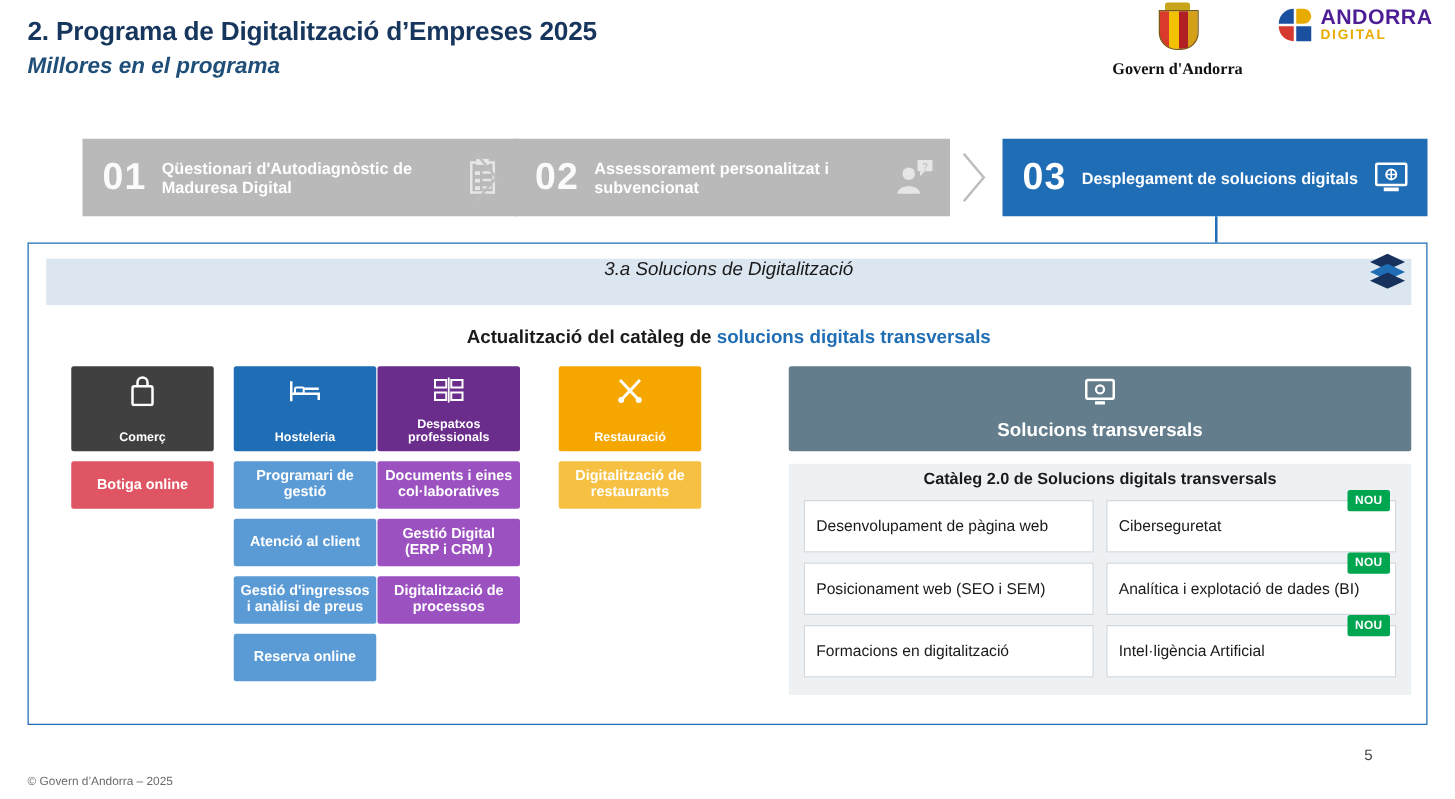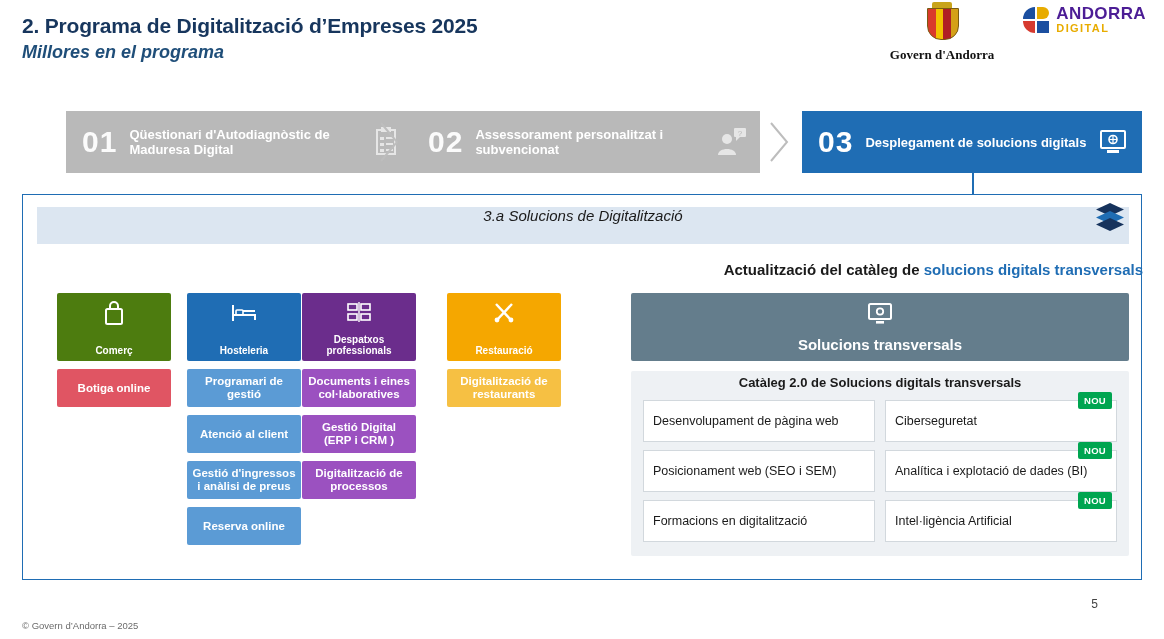--- a/index.html
+++ b/index.html
@@ -207,21 +207,21 @@
     top: 6px;
     width: 34px;
     height: 30px;
   }
 
   .catalog-title {
     position: absolute;
     left: 0;
     top: 66px;
     width: 1120px;
-    text-align: right;
+    text-align: center;
     font-size: 15px;
     font-weight: bold;
     color: #1a1a1a;
   }
   .catalog-title .hl { color: #1f6db4; }
 
   
   .sectors {
     position: absolute;
     left: 24px;
@@ -257,21 +257,21 @@
     height: 26px;
   }
   .sector-head .s-name {
     font-size: 10px;
     font-weight: bold;
     color: #fff;
     text-align: center;
     line-height: 11px;
     width: 100%;
   }
-  .sh0 { background: #4d7c0f; justify-content: flex-end; }
+  .sh0 { background: #404040; justify-content: flex-end; }
   .sh1 { background: #1f6db4; }
   .sh2 { background: #6b2d8c; }
   .sh3 { background: #f5a700; }
 
   .sub-item {
     margin-top: 8px;
     min-height: 38px;
     display: flex;
     align-items: center;
     justify-content: center;

